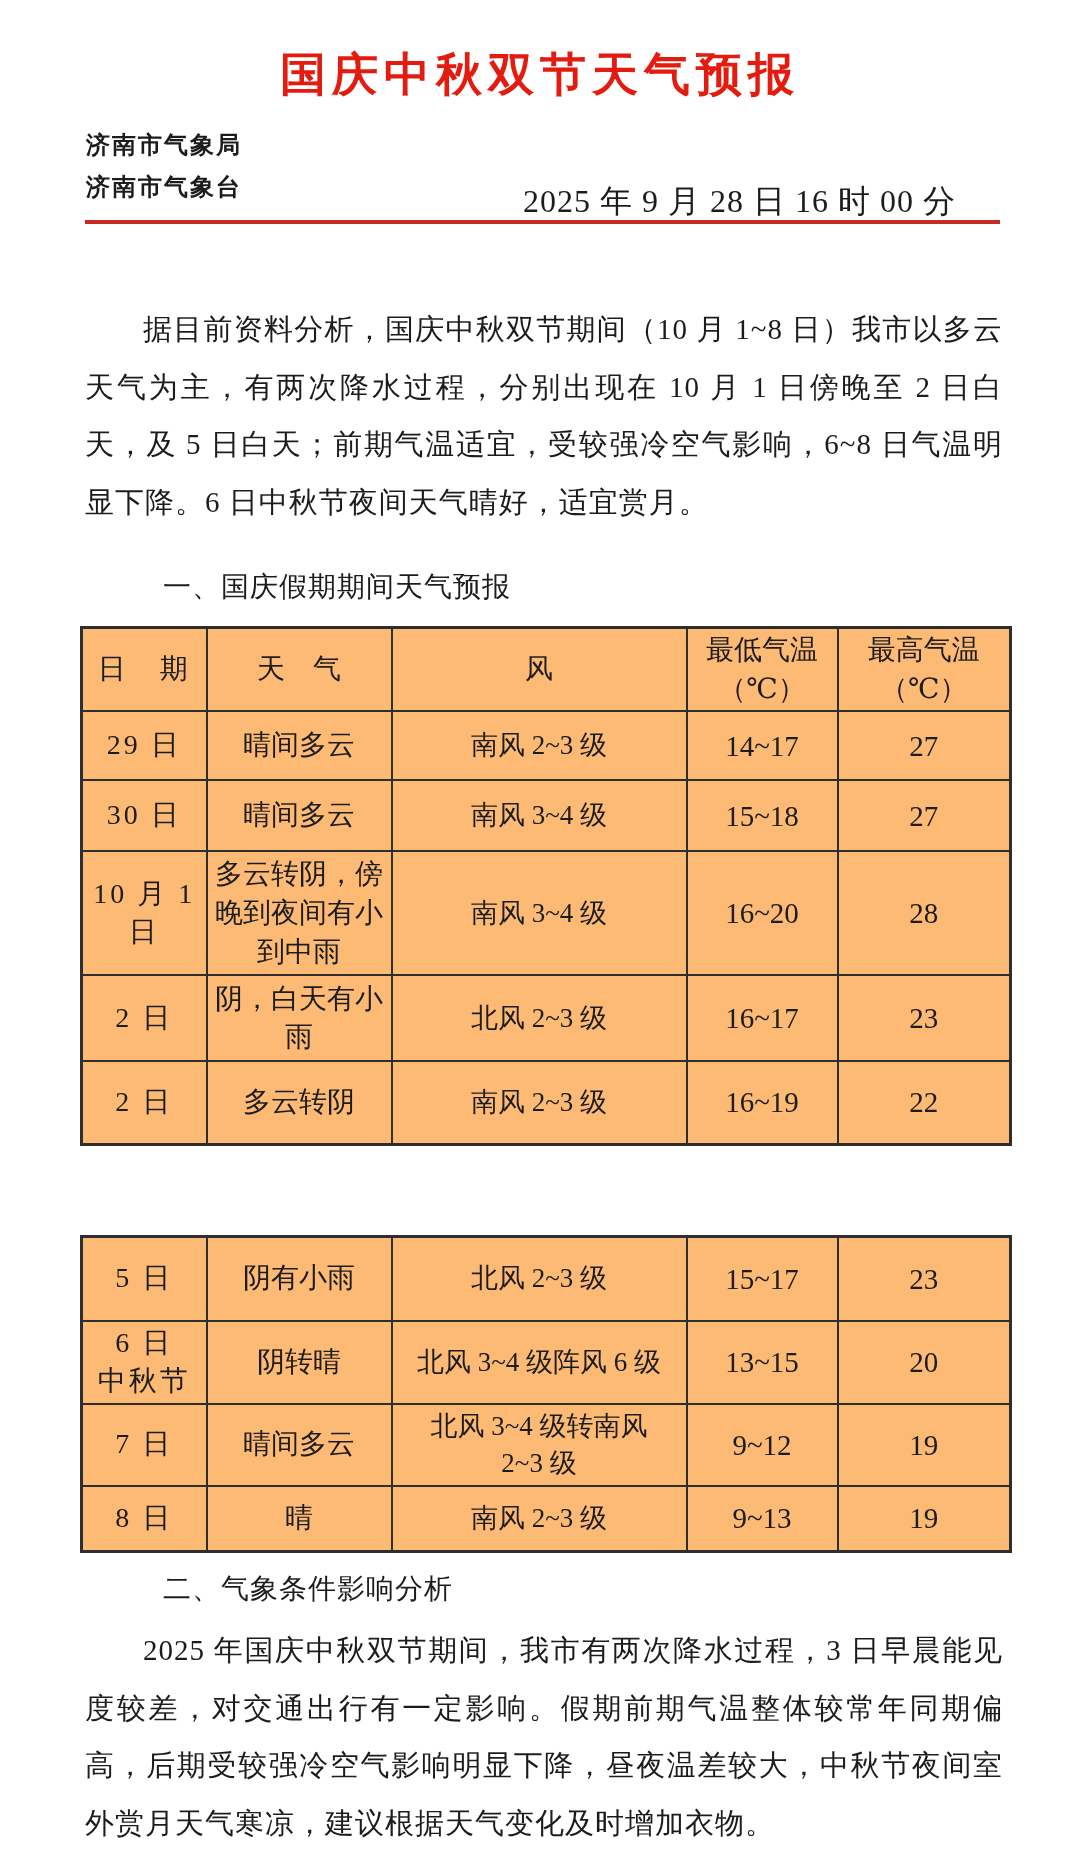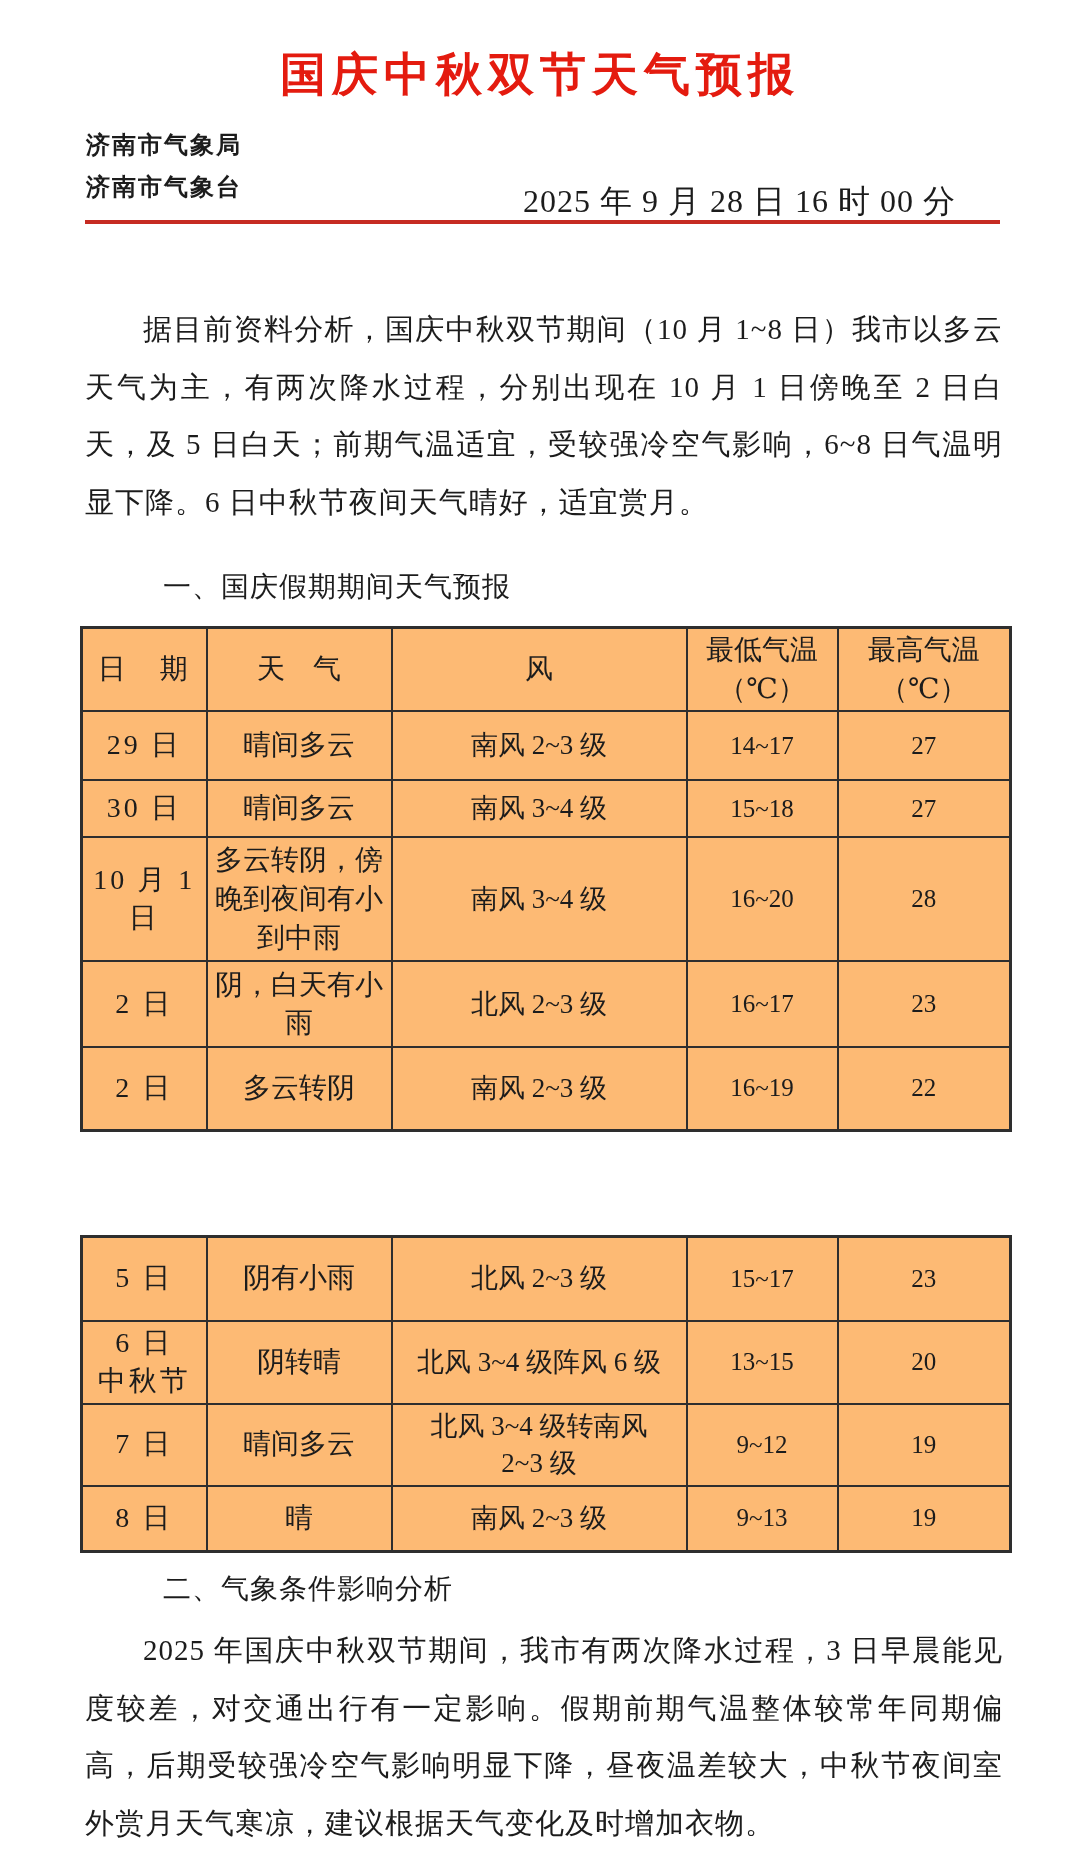--- a/index.html
+++ b/index.html
@@ -65,21 +65,21 @@
     border:2px solid #2e2e2e;
     text-align:center;vertical-align:middle;
     padding:2px 4px;
     white-space:pre-line;
     line-height:1.38;
     font-weight:normal;
   }
   table.ftable{border:3px solid #2e2e2e;}
   td.c-date,th.c-date{letter-spacing:3px;}
   td.c-wind{font-size:27px;}
-  td.c-tmin,td.c-tmax{font-size:25px;}
+  td.c-tmin,td.c-tmax{font-size:29px;}
 </style>
 </head>
 <body>
 
 <div class="page">
 
   <h1 class="title">国庆中秋双节天气预报</h1>
 
   <div class="org org1">济南市气象局</div>
   <div class="org org2">济南市气象台</div>
@@ -109,21 +109,21 @@
         <th>最高气温
 （℃）</th>
       </tr>
       <tr style="height:69px">
         <td class="c-date">29 日</td>
         <td class="c-weather">晴间多云</td>
         <td class="c-wind">南风 2~3 级</td>
         <td class="c-tmin">14~17</td>
         <td class="c-tmax">27</td>
       </tr>
-      <tr style="height:57px">
+      <tr style="height:71px">
         <td class="c-date">30 日</td>
         <td class="c-weather">晴间多云</td>
         <td class="c-wind">南风 3~4 级</td>
         <td class="c-tmin">15~18</td>
         <td class="c-tmax">27</td>
       </tr>
       <tr style="height:124px">
         <td class="c-date">10 月 1 日</td>
         <td class="c-weather">多云转阴，傍晚到夜间有小到中雨</td>
         <td class="c-wind">南风 3~4 级</td>

